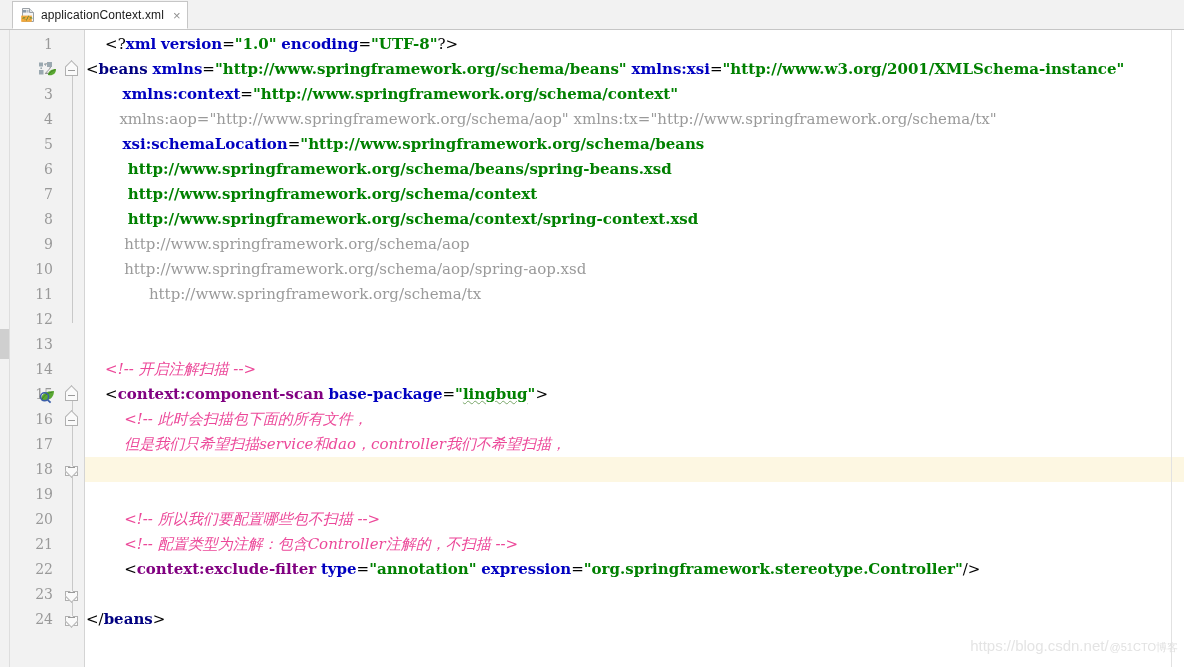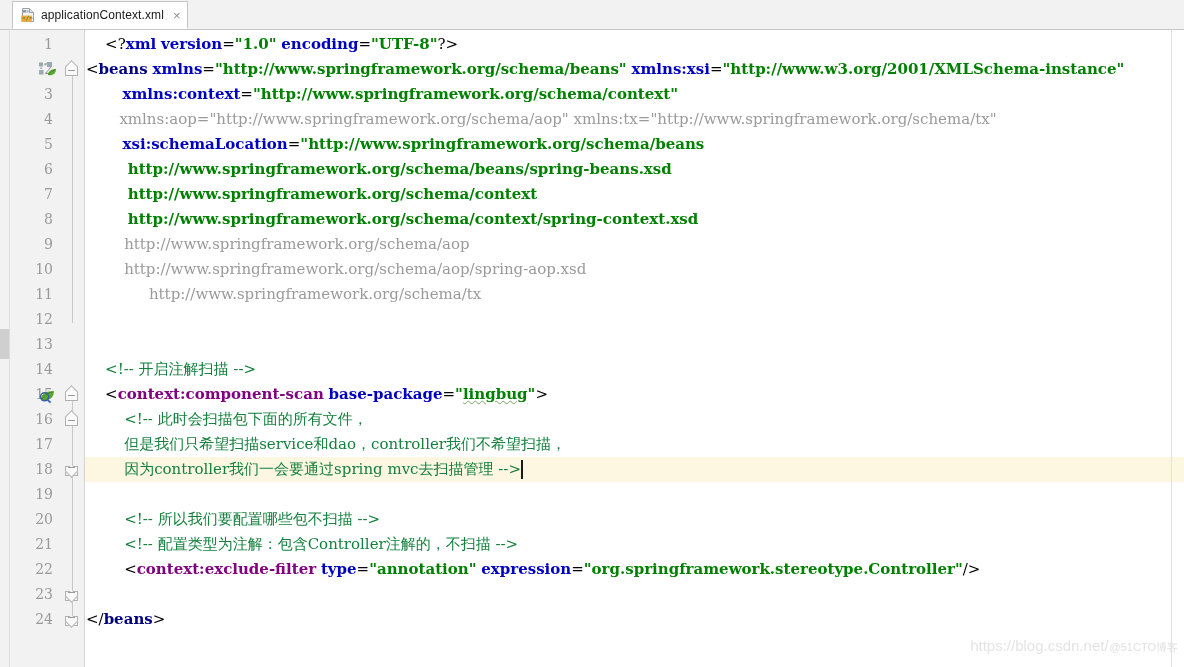--- a/index.html
+++ b/index.html
@@ -155,21 +155,21 @@
     position: absolute; left: 10px; width: 50px; height: 25px;
     background: #fbf6e4;
   }
 
   
   .t-punct  { color: #000000; }
   .t-tag    { color: #000080; font-weight: bold; }
   .t-ns     { color: #800080; font-weight: bold; }
   .t-attr   { color: #0000c0; font-weight: bold; }
   .t-val    { color: #008000; font-weight: bold; }
-  .t-comment{ color: #15803d; }
+  .t-comment{ color: #ec4899; font-style: italic; }
   .t-plain  { color: #000000; }
   .t-dim    { color: #9a9a9a; }
   .t-eq     { color: #000000; }
 
   .squiggle {
     text-decoration: underline;
     text-decoration-style: wavy;
     text-decoration-color: #7aa76a;
     text-decoration-thickness: 1px;
   }
@@ -315,21 +315,20 @@
         <div class="cline" style="top: 152px;"><span class="seg t-val">        http://www.springframework.org/schema/context</span></div>
         <div class="cline" style="top: 177px;"><span class="seg t-val">        http://www.springframework.org/schema/context/spring-context.xsd</span></div>
         <div class="cline" style="top: 202px;"><span class="seg t-dim">        http://www.springframework.org/schema/aop</span></div>
         <div class="cline" style="top: 227px;"><span class="seg t-dim">        http://www.springframework.org/schema/aop/spring-aop.xsd</span></div>
         <div class="cline" style="top: 252px; margin-left: 20px;"><span class="seg t-dim">         http://www.springframework.org/schema/tx</span></div>
         <div class="cline" style="top: 302px;"></div>
         <div class="cline" style="top: 327px;"><span class="seg t-comment">    &lt;!-- 开启注解扫描 --&gt;</span></div>
         <div class="cline" style="top: 352px;"><span class="seg t-punct">    &lt;</span><span class="seg t-ns">context:component-scan</span><span class="seg t-plain"> </span><span class="seg t-attr">base-package</span><span class="seg t-eq">=</span><span class="seg t-val">"</span><span class="seg t-val squiggle">lingbug</span><span class="seg t-val">"</span><span class="seg t-punct">&gt;</span></div>
         <div class="cline" style="top: 377px;"><span class="seg t-comment">        &lt;!-- 此时会扫描包下面的所有文件，</span></div>
         <div class="cline" style="top: 402px;"><span class="seg t-comment">        但是我们只希望扫描service和dao，controller我们不希望扫描，</span></div>
-        <div class="cline" style="top: 427px; position: absolute;"><span class="seg t-comment">        因为controller我们一会要通过spring mvc去扫描管理 --&gt;</span><span style="visibility: hidden;"></span><div class="caret" style="left: 435px;"></div></div>
         <div class="cline" style="top: 452px;"></div>
         <div class="cline" style="top: 477px;"><span class="seg t-comment">        &lt;!-- 所以我们要配置哪些包不扫描 --&gt;</span></div>
         <div class="cline" style="top: 502px;"><span class="seg t-comment">        &lt;!-- 配置类型为注解：包含Controller注解的，不扫描 --&gt;</span></div>
         <div class="cline" style="top: 527px;"><span class="seg t-punct">        &lt;</span><span class="seg t-ns">context:exclude-filter</span><span class="seg t-plain"> </span><span class="seg t-attr">type</span><span class="seg t-eq">=</span><span class="seg t-val">"annotation"</span><span class="seg t-plain"> </span><span class="seg t-attr">expression</span><span class="seg t-eq">=</span><span class="seg t-val">"org.springframework.stereotype.Controller"</span><span class="seg t-punct">/&gt;</span></div>
         <div class="cline" style="top: 577px;"><span class="seg t-punct">&lt;/</span><span class="seg t-tag">beans</span><span class="seg t-punct">&gt;</span></div>
       </div>
 
     <div class="watermark">
       <span class="wm1">https://blog.csdn.net/</span>
       <span class="wm2">@51CTO博客</span>

